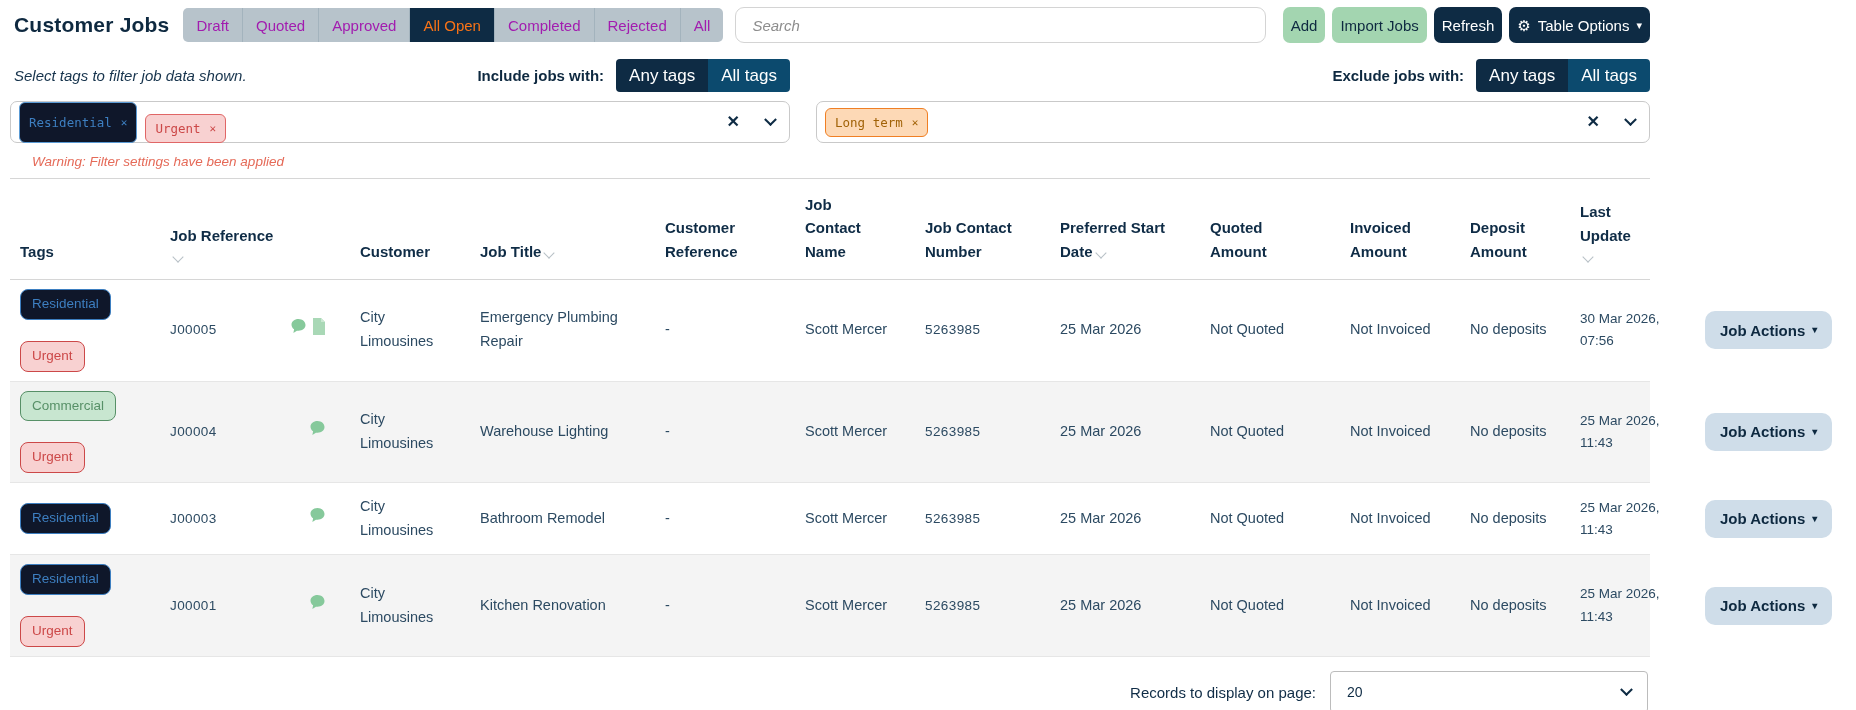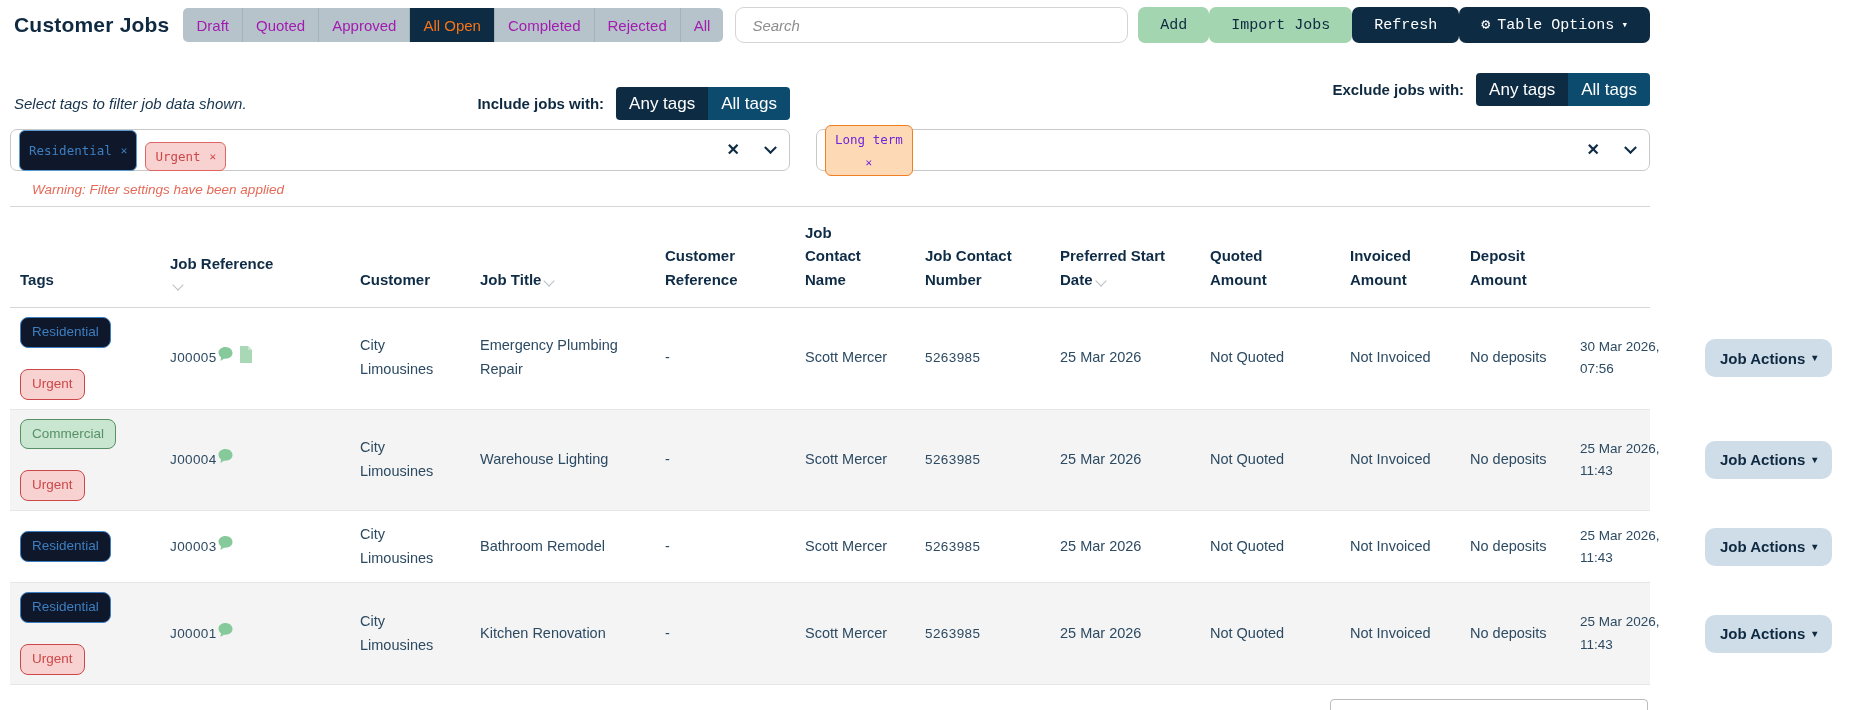--- a/index.html
+++ b/index.html
@@ -8,29 +8,29 @@
 
   
   .topbar { display:flex; align-items:center; height:38px; }
   .title { font-size:21px; font-weight:700; color:#0e2940; margin:0 14px 0 4px; white-space:nowrap; letter-spacing:0.2px; }
   .tabs { display:flex; height:34px; border-radius:5px; overflow:hidden; flex:0 0 auto; }
   .tab { border:none; outline:none; background:#b7c3cb; color:#a21caf; font-family:inherit; font-size:15px; padding:0 13px; height:34px; cursor:pointer; border-right:1px solid #a3b3bd; white-space:nowrap; }
   .tab:last-child { border-right:none; }
   .tab.active { background:#0e2b44; color:#f97316; }
   .search { flex:1 1 auto; height:36px; margin:0 10px 0 12px; border:1.5px solid #d4d4d4; border-radius:9px; padding:0 16px; font-family:inherit; font-size:15px; font-style:italic; color:#333; }
   .search::placeholder { color:#8d8d8d; font-style:italic; }
-  .btn { height:36px; border:none; border-radius:7px; font-family:Liberation Mono, monospace; font-size:15px; padding:0 22px; cursor:pointer; white-space:nowrap; display:flex; align-items:center; gap:7px; }
+  .btn { height:36px; border:none; border-radius:7px; font-family:Liberation Sans, sans-serif; font-size:15px; padding:0 8px; margin-left:7px; cursor:pointer; white-space:nowrap; display:flex; align-items:center; gap:7px; }
   .btn.green { background:#a3d5b0; color:#0e2940; }
   .btn.navy { background:#0e2b44; color:#ffffff; }
   .gear { font-size:15px; line-height:1; }
   .caret-txt { font-size:11px; line-height:1; }
 
   
   .filter-row { display:flex; margin-top:15px; align-items:center; }
-  .filter-left { width:780px; display:flex; align-items:center; justify-content:space-between; flex:0 0 auto;margin-top:28px; }
+  .filter-left { width:780px; display:flex; align-items:center; justify-content:space-between; flex:0 0 auto; }
   .filter-right { flex:1 1 auto; display:flex; align-items:center; justify-content:flex-end; }
   .hint { font-style:italic; font-size:15px; color:#16334c; margin-left:4px; }
   .toggle-wrap { display:flex; align-items:center; gap:12px; }
   .toggle-label { font-size:15px; font-weight:700; color:#0e2940; white-space:nowrap; }
   .toggle-group { display:flex; height:33px; border-radius:4px; overflow:hidden; }
   .toggle-opt { font-size:17px; color:#ffffff; display:flex; align-items:center; padding:0 13px; cursor:pointer; }
   .toggle-opt.on { background:#0e2b44; }
   .toggle-opt.off { background:#0c4a6e; }
 
   
@@ -41,40 +41,40 @@
   .tagselect .spacer { flex:1 1 auto; }
   .seltag { font-family:"DejaVu Sans Mono", monospace; font-size:12.5px; border-radius:6px; padding:6px 9px; display:flex; align-items:center; gap:9px; border:1px solid; cursor:default; }
   .seltag .x { font-weight:700; font-size:11px; cursor:pointer; }
   .clear-x { font-size:16px; font-weight:700; color:#0e2b44; cursor:pointer; margin-right:18px; line-height:1; }
   .chev { display:inline-block; width:9px; height:9px; border-right:2.5px solid #0e2b44; border-bottom:2.5px solid #0e2b44; transform:rotate(45deg) translate(-2px,-2px); cursor:pointer; }
 
   
   .c-blue   { background:#0f172a; border-color:#5b9bd5; color:#3d7fc1; }
   .c-red    { background:#f8d1d1; border-color:#e06666; color:#cc4848;margin-top:12px; }
   .c-green  { background:#c8e6d0; border-color:#72b184; color:#579067; }
-  .c-orange { background:#fdd9b6; border-color:#f07f24; color:#6d28d9;flex-direction:column; }
+  .c-orange { background:#fdd9b6; border-color:#f07f24; color:#a16207; }
 
   .warning { font-style:italic; font-size:13.5px; color:#e56a58; margin:11px 0 0 22px; }
 
   
   .jobs-table { margin-top:9px; }
   .thead, .trow { display:grid; grid-template-columns:150px 190px 120px 185px 140px 120px 135px 150px 140px 120px 110px 125px 1fr; }
   .thead { border-top:1px solid #d6d6d6; border-bottom:1px solid #d6d6d6; align-items:end; padding:14px 0 16px 0; min-height:100px; }
   .th { font-size:15px; font-weight:700; color:#0f2c46; padding:0 30px 0 10px; line-height:1.55; }
   .th:first-child { padding-left:10px; }
   .sort-caret { display:inline-block; width:8px; height:8px; border-right:1.7px solid #b7c0c6; border-bottom:1.7px solid #b7c0c6; transform:rotate(45deg); margin-left:4px; cursor:pointer; }
   .sort-below { display:block; margin:6px 0 2px 4px; }
   .trow { align-items:center; padding:9px 0; min-height:72px; border-bottom:1px solid #e6e6e6; }
   .trow.alt { background:#f4f4f4; }
   .td { font-size:14.5px; color:#2c4a62; padding:0 20px 0 10px; line-height:1.65; }
   .td.mono { font-size:13.5px; letter-spacing:0.4px; }
   .td.small { font-size:13.5px; }
   .tags-cell { display:flex; flex-direction:column; gap:9px; align-items:flex-start; }
   .rowtag { font-size:13.5px; border:1px solid; border-radius:8px; padding:5px 11px; line-height:1.4; white-space:nowrap; }
-  .ref-cell { display:flex; align-items:center; }
+  .ref-cell { display:flex; align-items:center; justify-content:space-between; }
   .ref-icons { display:flex; gap:5px; align-items:center; margin-right:4px; }
   .actions-cell { display:flex; justify-content:flex-start; padding-right:8px; }
   .job-actions { background:#cfdde9; border:none; border-radius:10px; height:38px; padding:0 15px; font-family:inherit; font-size:15px; font-weight:700; color:#0e2940; cursor:pointer; display:flex; align-items:center; gap:7px; white-space:nowrap; }
   .job-actions .caret-txt { font-size:10px; }
 
   
   .tfooter { display:flex; align-items:center; justify-content:flex-end; margin-top:14px; gap:14px; padding-right:2px; }
   .foot-label { font-size:15px; color:#0f2c46; }
   .records-select { width:318px; height:42px; border:1px solid #bcbcbc; border-radius:4px; display:flex; align-items:center; padding:0 16px; cursor:pointer; background:#fff; }
   .records-select .val { font-size:14px; color:#0e2b44; flex:1; }
@@ -165,20 +165,21 @@
         <div class="th"><span>Job Reference</span><span class="sort-caret sort-below"></span></div>
         <div class="th"><span>Customer</span></div>
         <div class="th"><span>Job Title</span><span class="sort-caret"></span></div>
         <div class="th"><span>Customer Reference</span></div>
         <div class="th"><span>Job Contact Name</span></div>
         <div class="th"><span>Job Contact Number</span></div>
         <div class="th"><span>Preferred Start Date</span><span class="sort-caret"></span></div>
         <div class="th"><span>Quoted Amount</span></div>
         <div class="th"><span>Invoiced Amount</span></div>
         <div class="th"><span>Deposit Amount</span></div>
+        <div class="th"><span>Last Update</span><span class="sort-caret sort-below"></span></div>
         <div class="th"></div>
       </div>
     <div id="tbody">
         <div class="trow">
           <div class="td tags-cell">
             <span class="rowtag c-blue">Residential</span>
             <span class="rowtag c-red">Urgent</span>
           </div>
           <div class="td mono ref-cell">
             <span>J00005</span>

